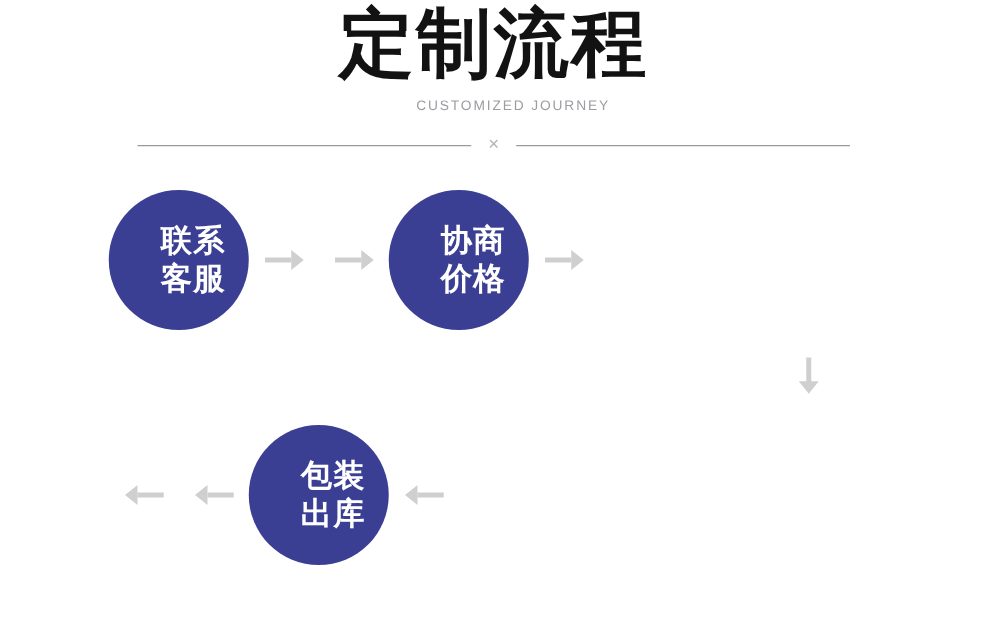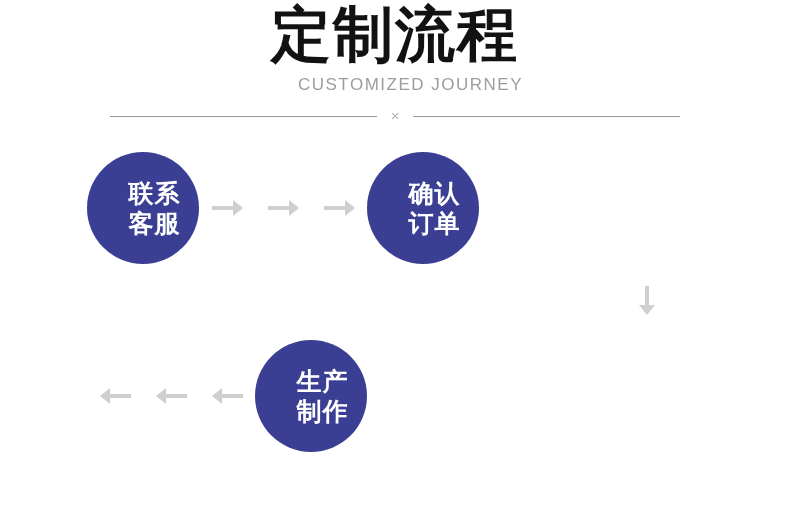--- a/index.html
+++ b/index.html
@@ -15,21 +15,21 @@
   
   .header { text-align: center; }
   .title {
     margin: 0; padding-top: 3px;
     font-size: 60px; line-height: 64px;
     font-weight: 700; letter-spacing: 2px;
     color: var(--title, #121212);
   }
   .subtitle {
     margin-top: 7px;
-    font-size: 17px; line-height: 22px;
+    font-size: 11px; line-height: 22px;
     letter-spacing: 1.5px;
     color: var(--subtitle, #9b9da1);
     margin-left: 31px;
   }
   .divider {
     width: 570px; margin: 12px auto 0;
     display: flex; align-items: center;
     height: 16px;
   }
   .divider .line {
@@ -119,30 +119,30 @@
             <span>客服</span>
           </div>
         </div>
       </div>
       <div class="cell gap-col">
         <span class="arrow-right"></span>
       </div>
       <div class="cell gap-col">
         <span class="arrow-right"></span>
       </div>
-      <div class="cell gap-col">
-        <span class="arrow-right"></span>
-      </div>
       <div class="cell circle-col">
         <div class="circle">
           <div class="step-label">
-            <span>确认</span>
-            <span>订单</span>
+            <span>协商</span>
+            <span>价格</span>
           </div>
         </div>
+      </div>
+      <div class="cell gap-col">
+        <span class="arrow-right"></span>
       </div>
     </div>
 
     <div class="flow-row connector-row">
       <div class="cell circle-col"></div>
       <div class="cell gap-col"></div>
       <div class="cell circle-col"></div>
       <div class="cell gap-col"></div>
       <div class="cell circle-col"></div>
       <div class="cell gap-col"></div>
@@ -151,27 +151,27 @@
       </div>
     </div>
 
     <div class="flow-row">
       <div class="cell gap-col">
         <span class="arrow-left"></span>
       </div>
       <div class="cell gap-col">
         <span class="arrow-left"></span>
       </div>
-      <div class="cell gap-col">
-        <span class="arrow-left"></span>
-      </div>
       <div class="cell circle-col">
         <div class="circle">
           <div class="step-label">
-            <span>生产</span>
-            <span>制作</span>
+            <span>包装</span>
+            <span>出库</span>
           </div>
         </div>
+      </div>
+      <div class="cell gap-col">
+        <span class="arrow-left"></span>
       </div>
     </div>
 
   </div>
 </div>
 
 </body></html>

